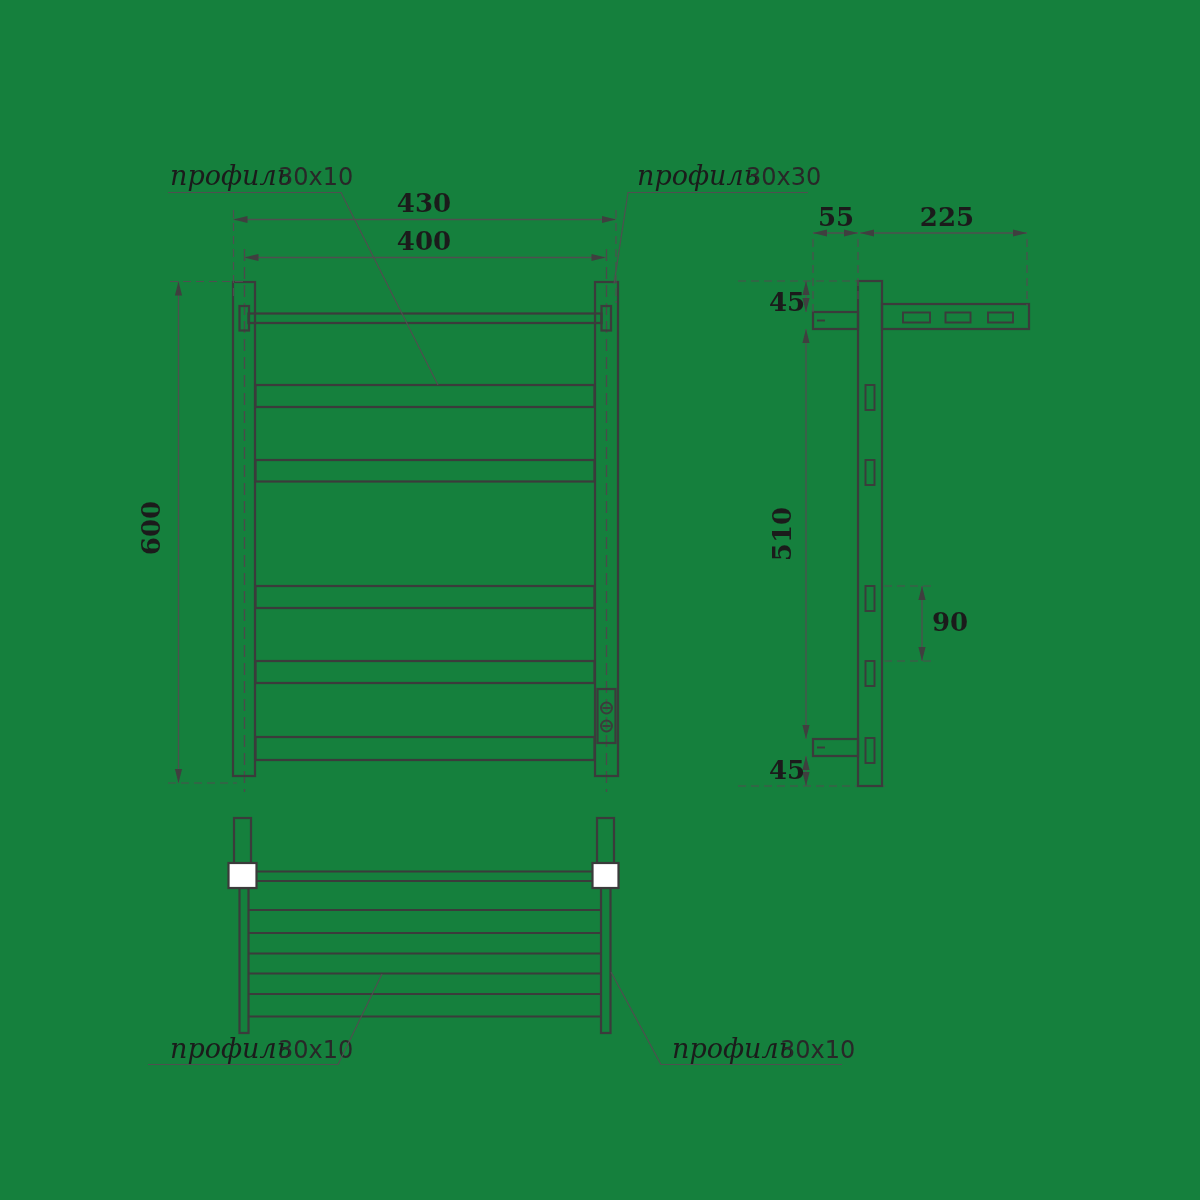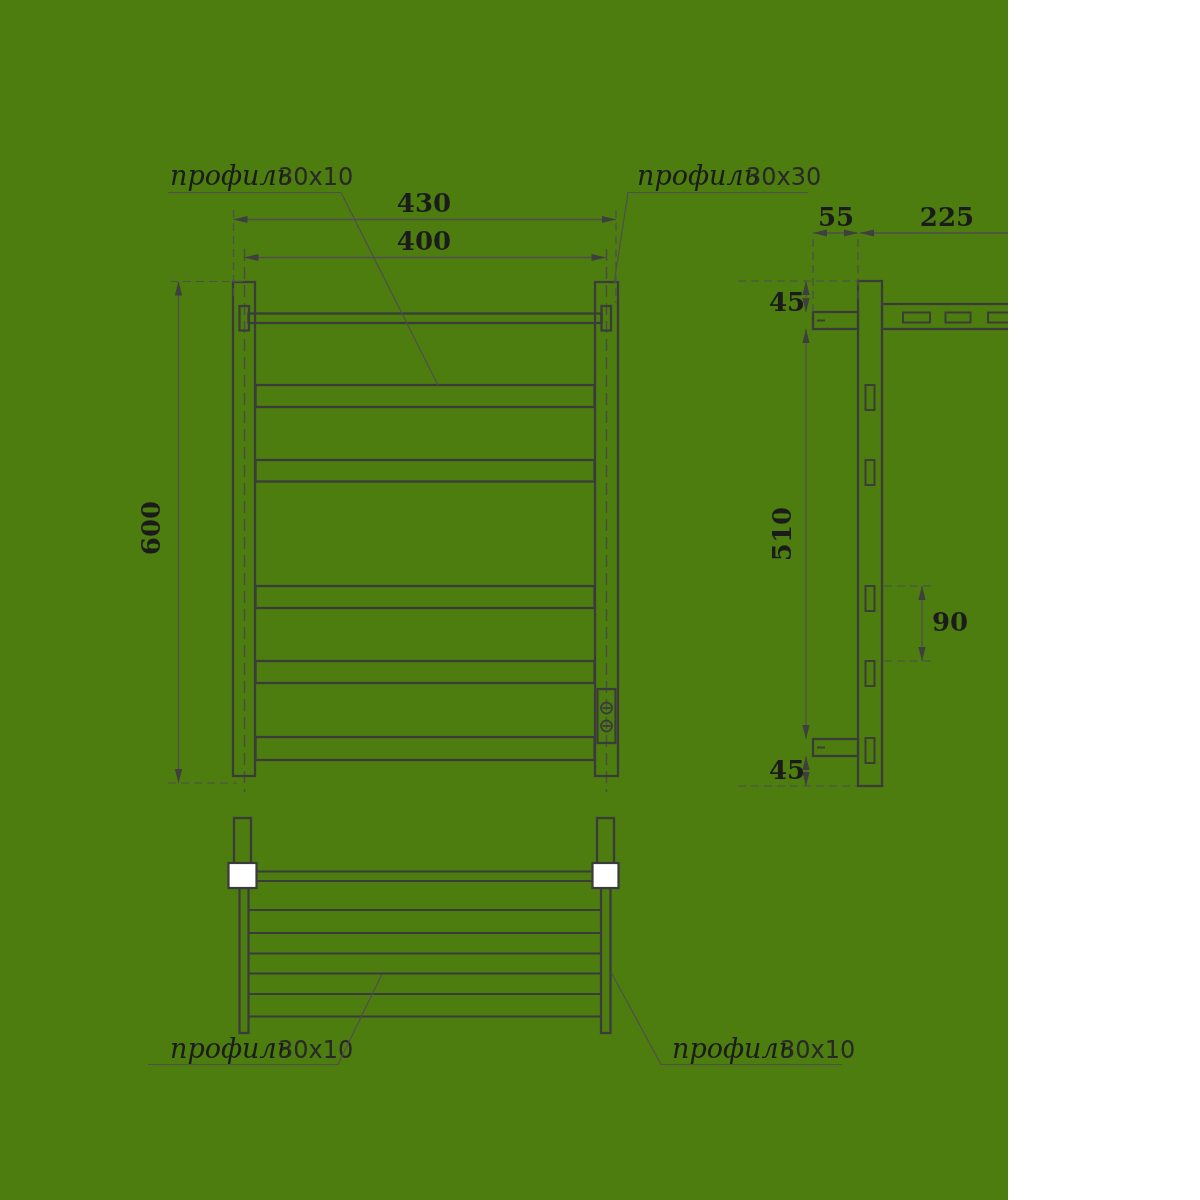--- a/index.html
+++ b/index.html
@@ -1,16 +1,16 @@
 <!DOCTYPE html>
 <html><head>
 <meta charset="utf-8">
 <style>
   html,body{margin:0;padding:0;background:#ffffff;}
-  .page{width:1008px;height:1200px;background:#4d7c0f;position:relative;overflow:hidden;}
+  .page{width:1200px;height:1200px;background:#15803d;position:relative;overflow:hidden;}
   svg{display:block;}
   .geo{fill:none;stroke:#3b3b3b;stroke-width:2.2;}
   .geof{fill:#ffffff;stroke:#3b3b3b;stroke-width:2.2;}
   .thin{fill:none;stroke:#3b3b3b;stroke-width:1.9;}
   .dim{fill:none;stroke:#4f4f4f;stroke-width:1.3;}
   .ldr{fill:none;stroke:#4f4f4f;stroke-width:1.2;}
   .ext{fill:none;stroke:#4f4f4f;stroke-width:1.2;stroke-dasharray:8 5;}
   .cl{fill:none;stroke:#4a4a4a;stroke-width:1.3;stroke-dasharray:12 6;}
   .num{font:bold 26px "DejaVu Serif","Liberation Serif",serif;fill:#1b1b1b;}
   .li{font:italic 27px "DejaVu Serif","Liberation Serif",serif;fill:#1b1b1b;}

